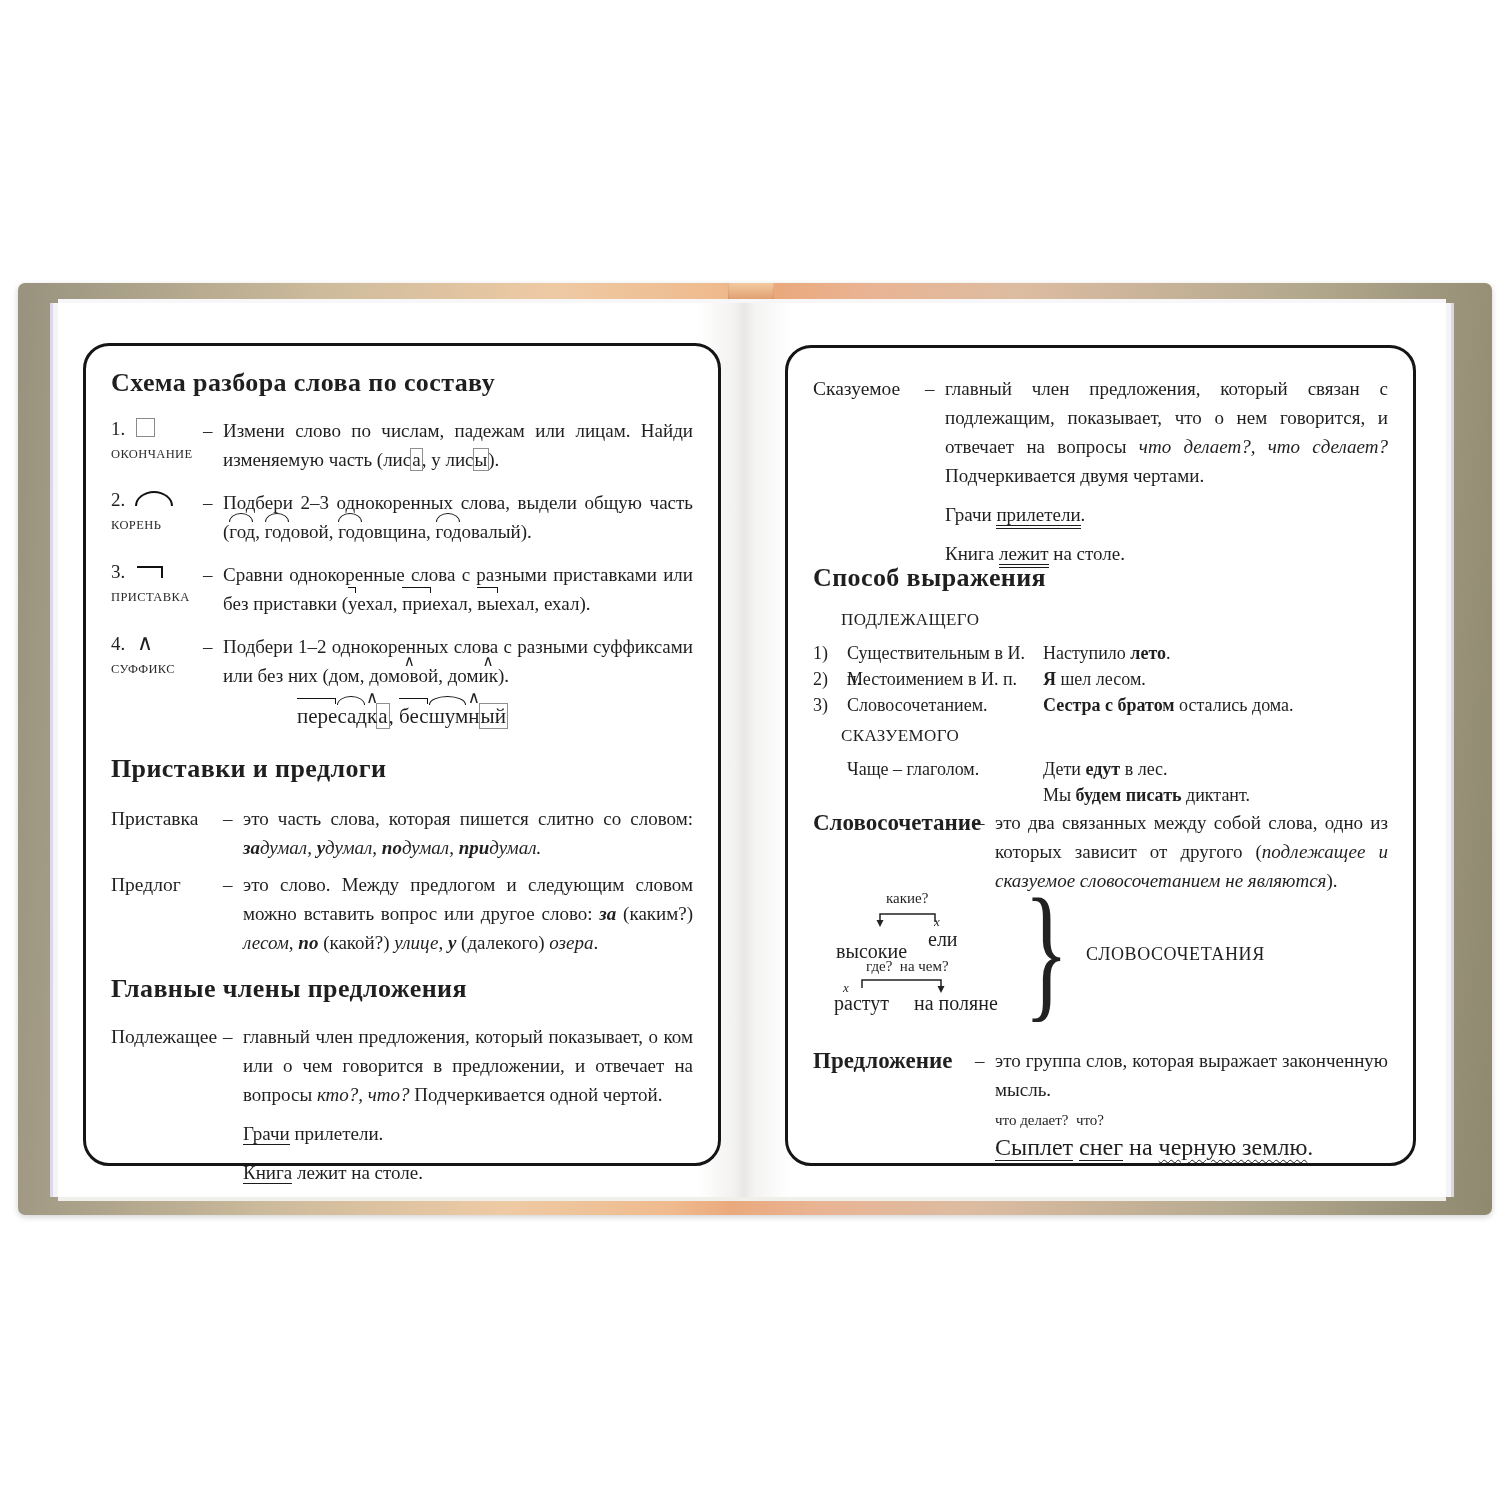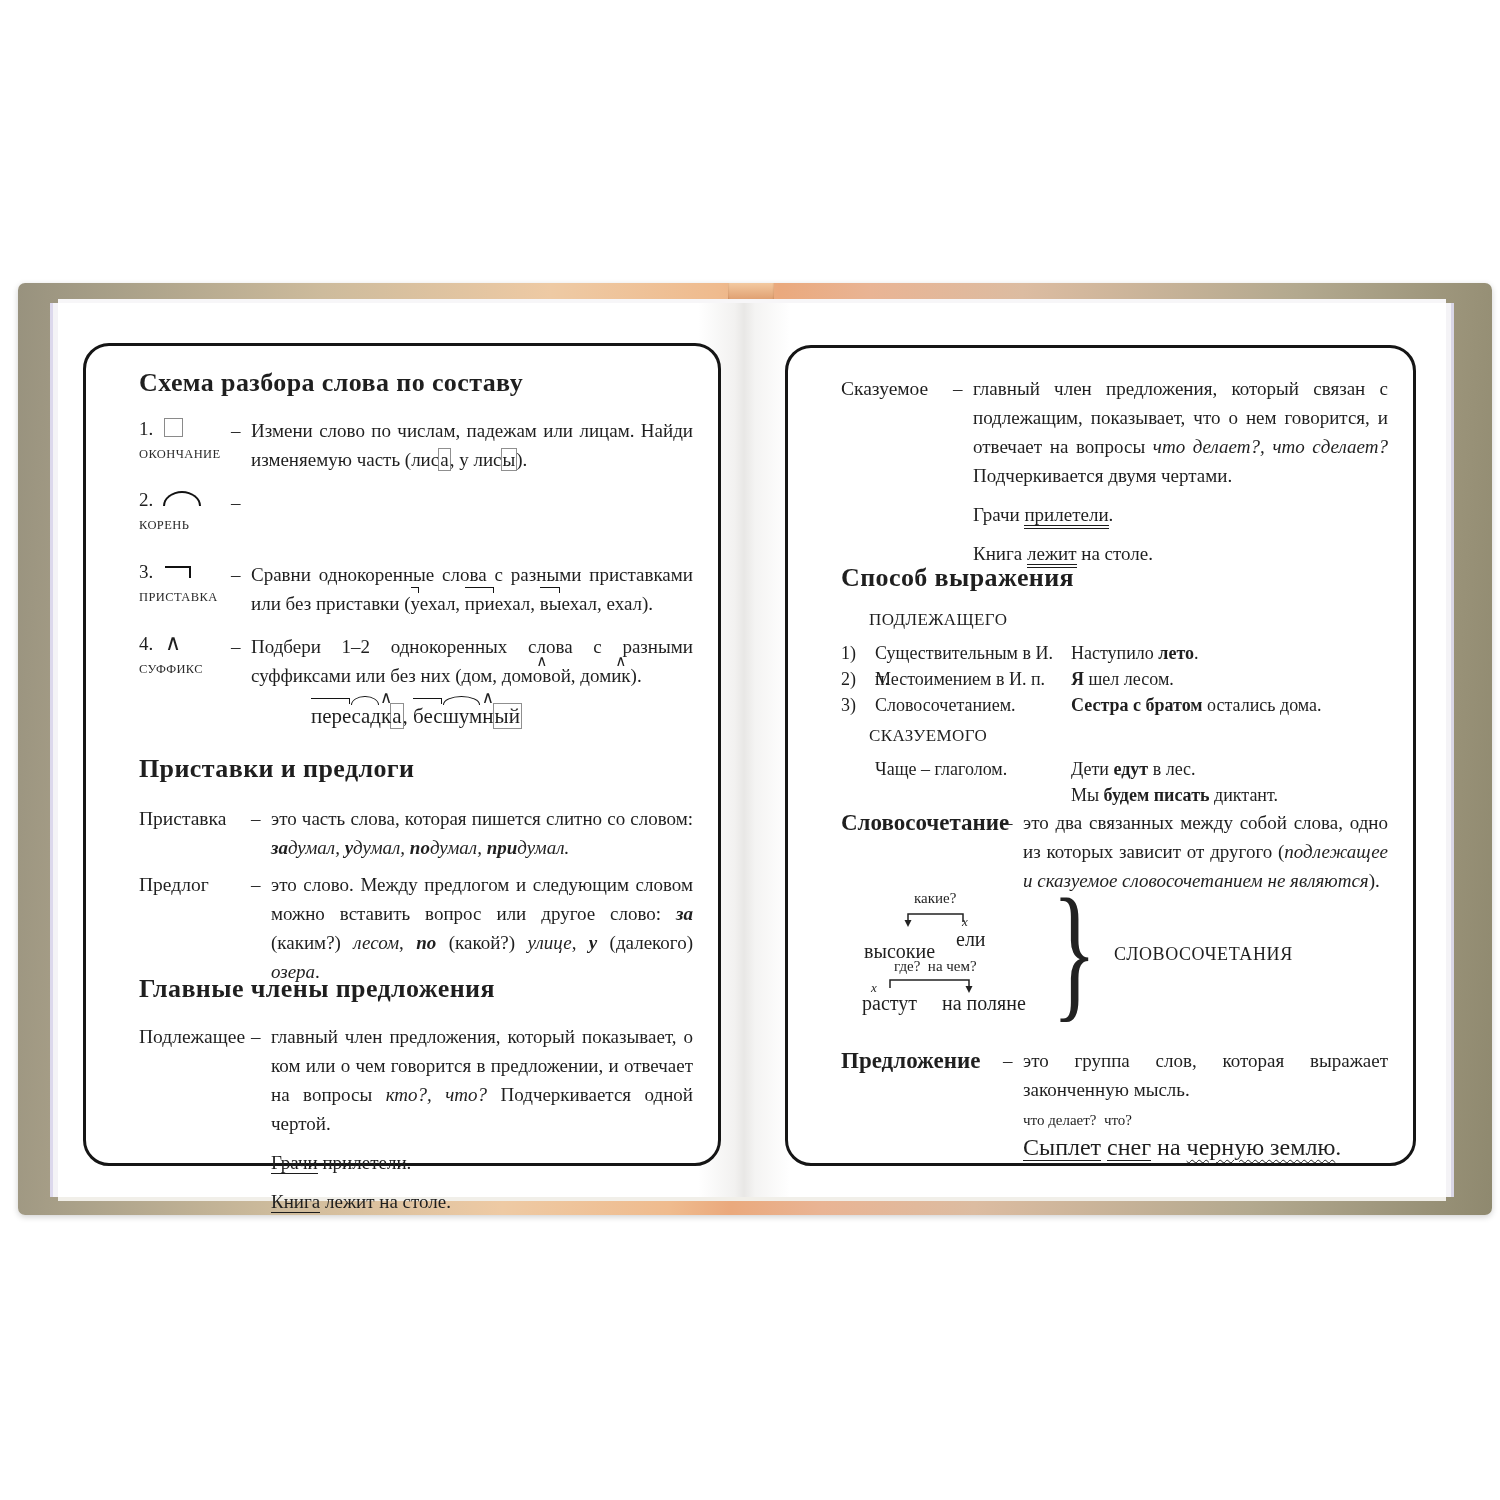--- a/index.html
+++ b/index.html
@@ -17,21 +17,21 @@
         box-shadow:-5px 0 0 #f4f3f6,-8px 0 0 #dcd8ec,5px 0 0 #f4f3f6,8px 0 0 #d9d6e6,
                    0 -4px 0 #f7f6f8,0 4px 0 #f1efe9;}
   .spine-shadow{position:absolute;left:640px;top:0;width:92px;height:100%;pointer-events:none;
         background:linear-gradient(90deg,rgba(70,60,45,0) 0%,rgba(70,60,45,.07) 40%,
                    rgba(70,60,45,.12) 50%,rgba(70,60,45,.06) 62%,rgba(70,60,45,0) 100%);}
 
   
   .pagebox{position:absolute;border:3px solid #151515;border-radius:26px;background:#fff;}
   .pagebox-left{left:25px;top:40px;width:632px;height:817px;}
   .pagebox-right{left:727px;top:42px;width:625px;height:815px;}
-  .inner{position:absolute;inset:0;padding:0 33px;margin-left:28px;}
+  .inner{position:absolute;inset:0;padding:0 33px;}
 
   
   .h1{font-size:26px;font-weight:700;letter-spacing:.4px;}
   .body,.bodyj{font-size:19px;line-height:29px;}
   .bodyj{text-align:justify;}
   .abs{position:absolute;left:25px;right:25px;}
 
   
   .scheme-item{display:grid;grid-template-columns:92px 20px 1fr;align-items:start;}
   .sym-cell{font-size:19px;line-height:24px;white-space:nowrap;}
@@ -107,20 +107,21 @@
             <div class="bodyj"><span>Измени слово по числам, падежам или лицам. Найди изменяемую часть (лис</span><span class="sg-end">а</span><span>, у лис</span><span class="sg-end">ы</span><span>).</span></div>
           </div>
 
           <div class="abs scheme-item" style="top:142px;">
             <div class="sym-cell">
               <span>2.</span>
               <span class="sym sym-arc"></span>
               <span class="sym-label">КОРЕНЬ</span>
             </div>
             <div class="dash-cell">–</div>
+            <div class="bodyj"><span>Подбери 2–3 однокоренных слова, выдели общую часть (</span><span class="sg-root">год</span><span>, </span><span class="sg-root">год</span><span>овой, </span><span class="sg-root">год</span><span>овщина, </span><span class="sg-root">год</span><span>овалый).</span></div>
           </div>
 
           <div class="abs scheme-item" style="top:214px;">
             <div class="sym-cell">
               <span>3.</span>
               <span class="sym sym-corner"></span>
               <span class="sym-label">ПРИСТАВКА</span>
             </div>
             <div class="dash-cell">–</div>
             <div class="bodyj"><span>Сравни однокоренные слова с разными приставками или без приставки (</span><span class="sg-pref">у</span><span>ехал, </span><span class="sg-pref">при</span><span>ехал, </span><span class="sg-pref">вы</span><span>ехал, ехал).</span></div>

